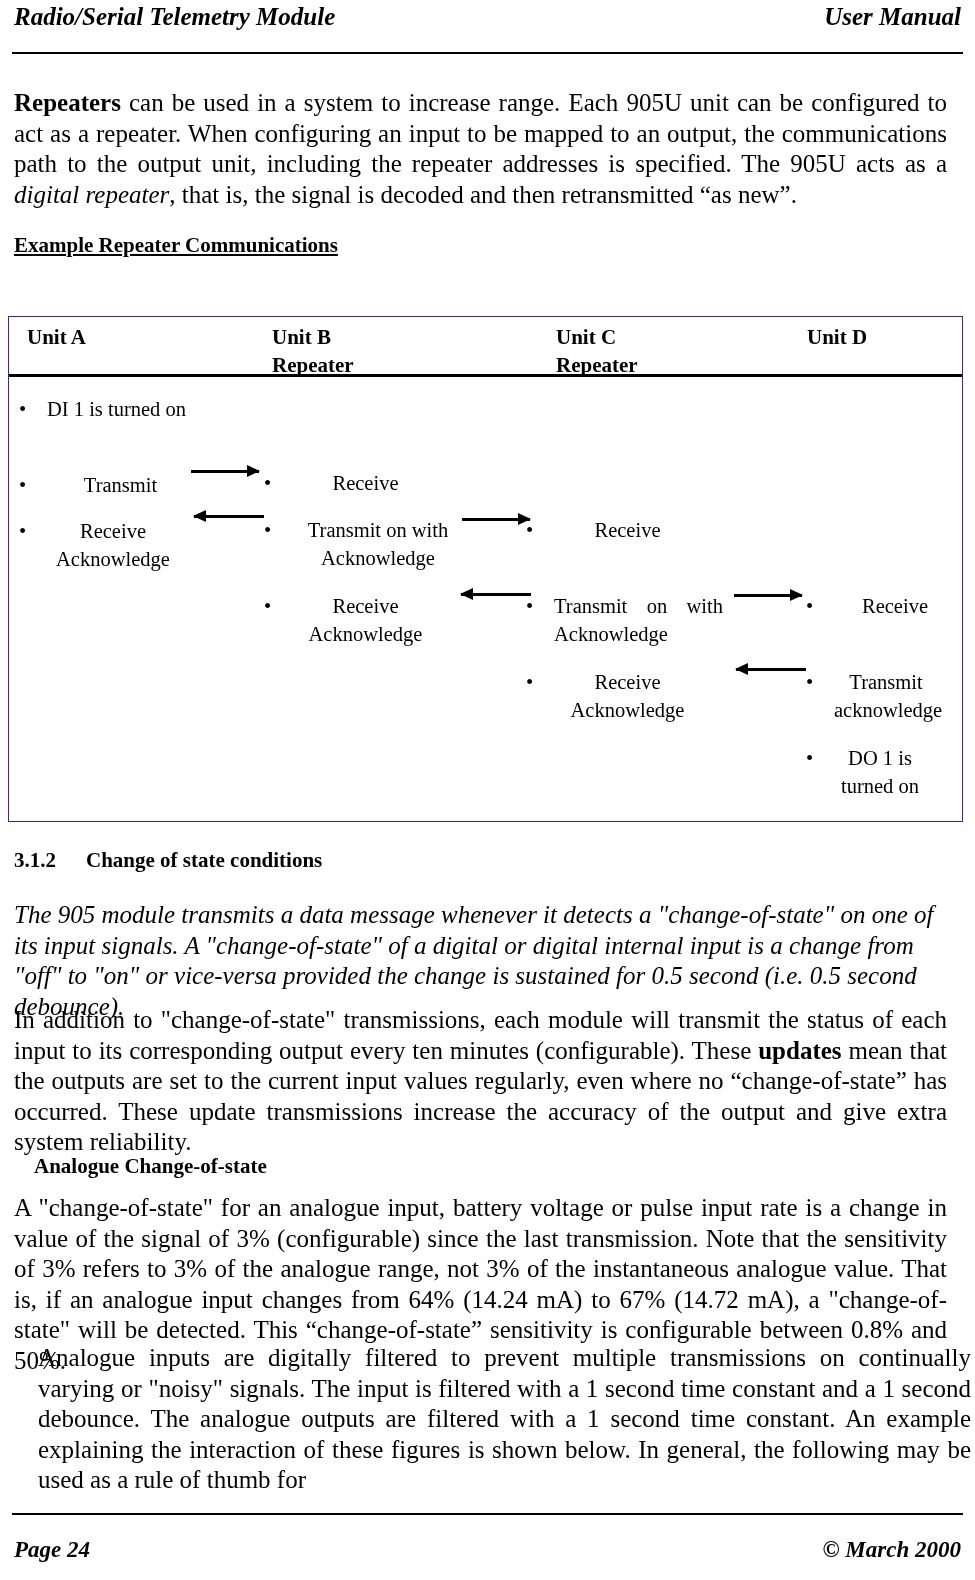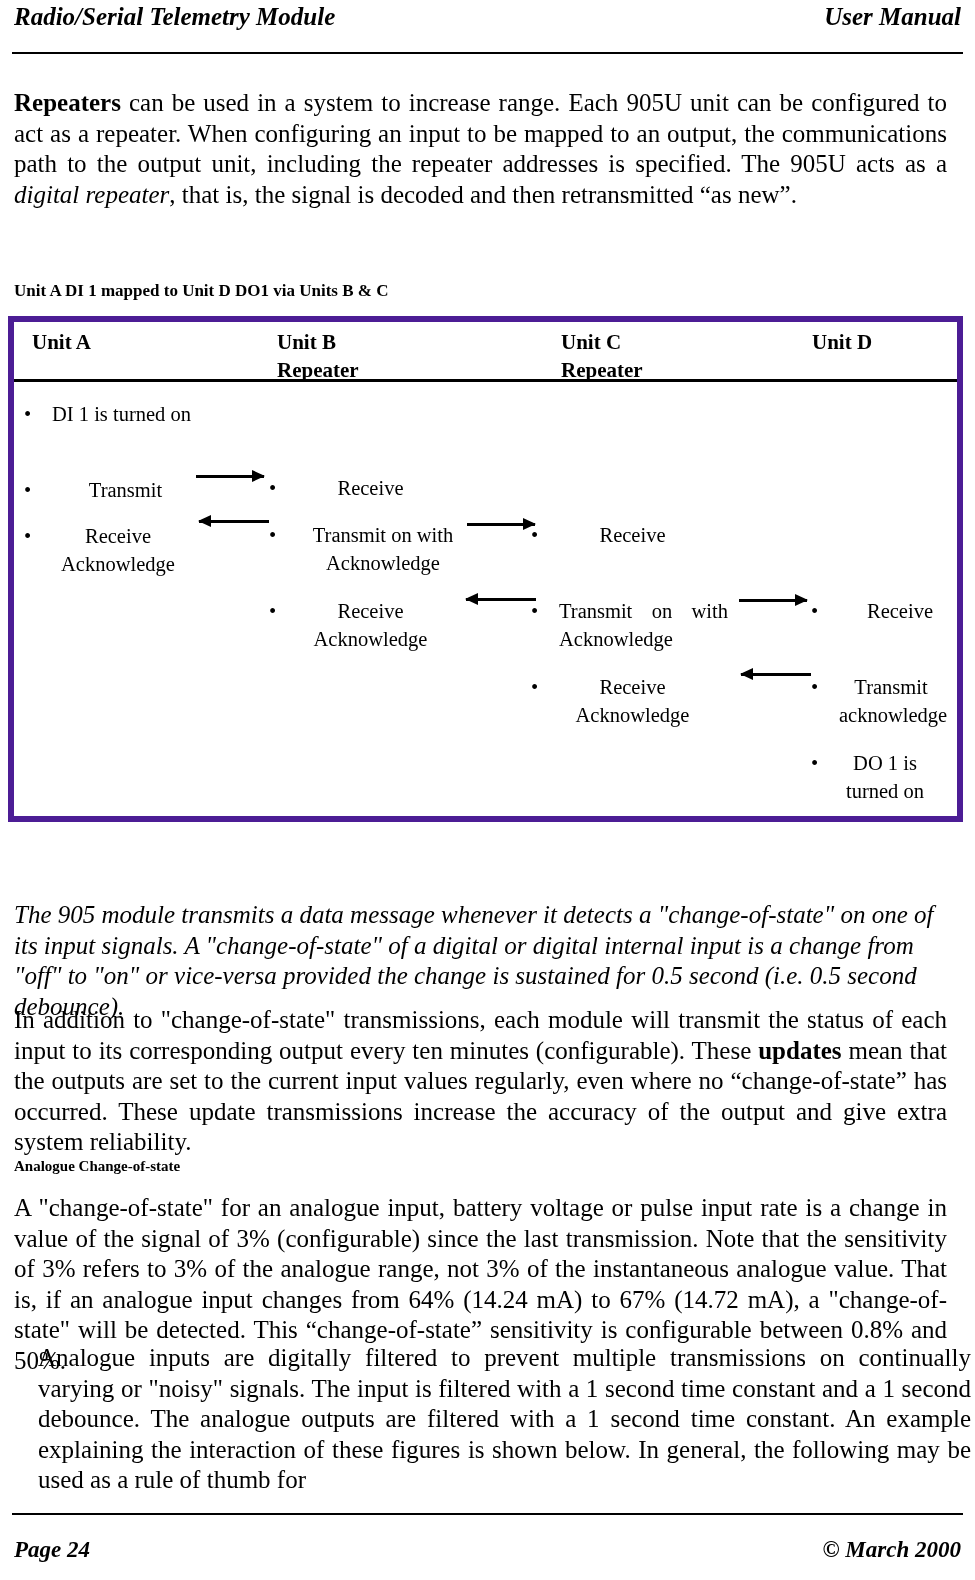--- a/index.html
+++ b/index.html
@@ -84,21 +84,21 @@
     line-height: 22px;
     white-space: nowrap;
   }
 
   
   .comm-table {
     position: absolute;
     left: 8px; top: 316px;
     width: 955px;
     height: 506px;
-    border: 6px solid #4c1d95;
+    border: 1px solid #4c1d95;
     box-sizing: border-box;
     background: #fff;
   }
   .comm-head {
     position: absolute;
     left: 0; top: 0;
     width: 100%;
     height: 60px;
     border-bottom: 3px solid #000;
     box-sizing: border-box;
@@ -169,24 +169,25 @@
     position: absolute;
     font-size: 21px;
     font-weight: bold;
     line-height: 28px;
     white-space: nowrap;
   }
   .h-section .num { display: inline-block; width: 72px; }
 
   .h-sub {
     position: absolute;
-    font-size: 15px;
+    font-size: 21px;
     font-weight: bold;
     line-height: 28px;
     white-space: nowrap;
+    margin-left: 20px;
   }
 
   .p-cos      { left: 14px; top: 900px;  width: 933px; font-style: italic; }
   .p-updates  { left: 14px; top: 1005px; width: 933px; }
   .p-analogue { left: 14px; top: 1193px; width: 933px; }
   .p-filter   { left: 14px; top: 1343px; width: 933px; margin-left: 24px; }
 
   
   .rule-bot {
     position: absolute;
@@ -220,21 +221,21 @@
 <div class="page">
 
   <div class="doc-header">
     <div class="hdr-left">Radio/Serial Telemetry Module</div>
     <div class="hdr-right">User Manual</div>
   </div>
   <div class="rule-top"></div>
 
   <div class="para p-intro"><b>Repeaters</b><span> can be used in a system to increase range.  Each 905U unit can be configured to act as a repeater.  When configuring an input to be mapped to an output, the communications path to the output unit, including the repeater addresses is specified.  The 905U acts as a </span><i>digital repeater</i><span>, that is, the signal is decoded and then retransmitted “as new”.</span></div>
 
-  <div class="tbl-caption">Unit A DI 1 mapped to Unit D DO1 via Units B &amp; C</div>
+  <div class="h-example">Example Repeater Communications</div>
 
   <div class="comm-table">
 
     <div class="comm-head">
       <div class="hcell" style="left:18px;">
         <span>Unit A</span>
         <span class="sub"></span>
       </div>
       <div class="hcell" style="left:263px;">
         <span>Unit B</span>
@@ -333,20 +334,23 @@
         <div class="head"></div>
       </div>
       <div class="arrow left" style="left:727px; top:286px; width:70px;">
         <div class="shaft"></div>
         <div class="head"></div>
       </div>
 
     </div>
   </div>
 
+  <div class="h-section" style="left:14px; top:846px;">
+    <span class="num">3.1.2</span><span>Change of state conditions</span>
+  </div>
 
   <div class="para left p-cos">The 905 module transmits a data message whenever it detects a "change-of-state" on one of its input signals. A "change-of-state" of a digital or digital internal input is a change from "off" to "on" or vice-versa provided the change is sustained for 0.5 second (i.e. 0.5 second debounce).</div>
 
   <div class="para p-updates"><span>In addition to "change-of-state" transmissions, each module will transmit the status of each input to its corresponding output every ten minutes (configurable).  These </span><b>updates</b><span> mean that the outputs are set to the current input values regularly, even where    no “change-of-state” has occurred. These update transmissions increase the accuracy of the output and give extra system reliability.</span></div>
 
   <div class="h-sub" style="left:14px; top:1152px;">Analogue Change-of-state</div>
 
   <div class="para p-analogue">A "change-of-state" for an analogue input, battery voltage or pulse input rate is a change in value of the signal of 3% (configurable) since the last transmission.  Note that the sensitivity of 3% refers to 3% of the analogue range, not 3% of the instantaneous analogue value. That is, if an analogue input changes from 64% (14.24 mA) to 67% (14.72 mA), a "change-of-state"  will be detected. This “change-of-state” sensitivity is configurable between 0.8% and 50%.</div>
 
   <div class="para p-filter">Analogue inputs are digitally filtered to prevent multiple transmissions on continually varying or "noisy" signals.  The input is filtered with a 1 second time constant and a 1 second debounce.  The analogue outputs are filtered with a 1 second time constant.  An example explaining the interaction of these figures is shown below.   In general, the following may be used as a rule of thumb for</div>

